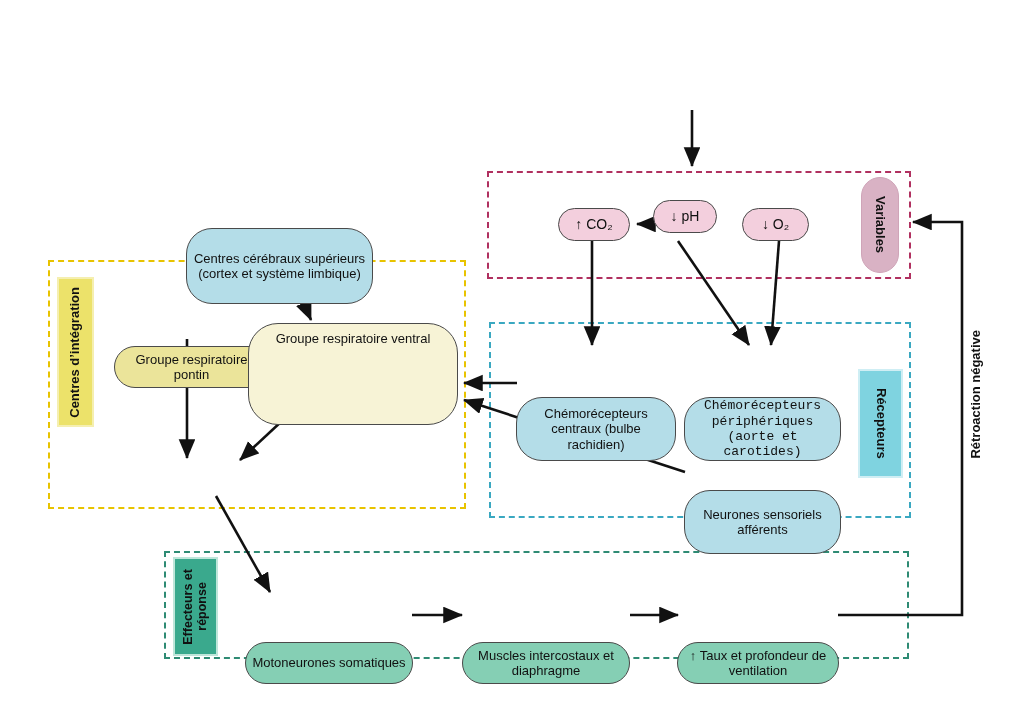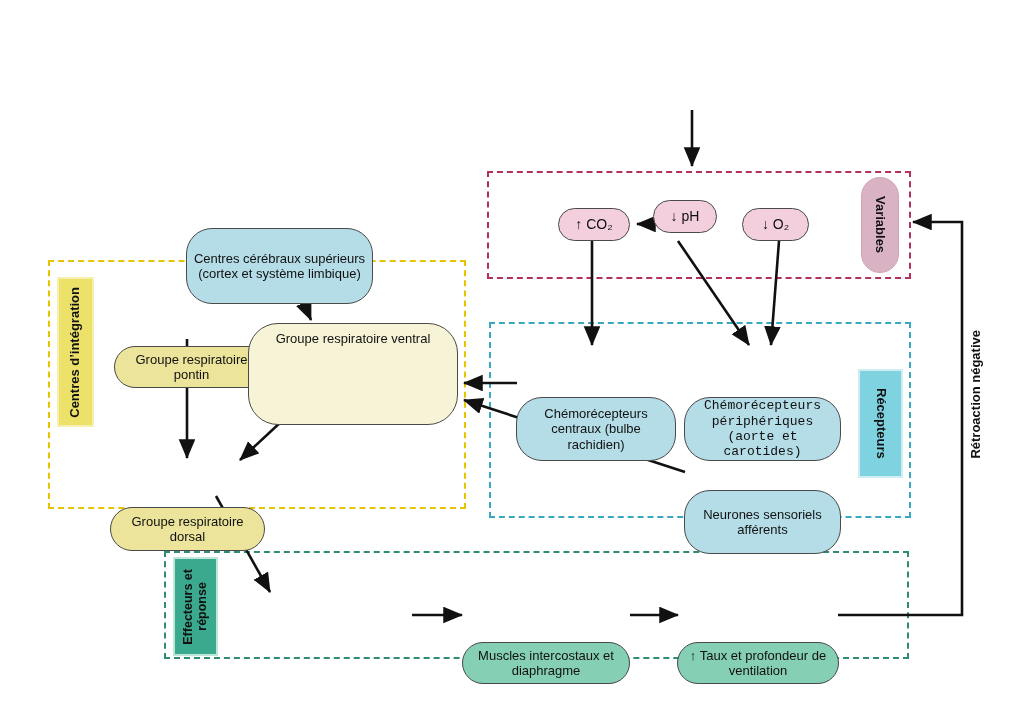--- a/index.html
+++ b/index.html
@@ -145,24 +145,24 @@
 
   <div class="node rr c-yellow fs13" style="left:114px;top:298px;width:155px;height:42px;">
     <span class="txt">Groupe respiratoire pontin</span>
   </div>
 
   <div class="node c-yellow-light fs13" style="left:248px;top:323px;width:210px;height:102px;border-radius:30px;
               align-items:flex-start;padding-top:7px;">
     <span class="txt">Groupe respiratoire ventral</span>
   </div>
 
-  <div class="node rr c-yellow fs13" style="left:110px;top:459px;width:155px;height:44px;">
-    <span class="txt">Groupe respiratoire dorsal</span>
+
+  <div class="node rr c-green fs13" style="left:245px;top:594px;width:168px;height:42px;">
+    <span class="txt">Motoneurones somatiques</span>
   </div>
-
   <div class="node rr c-green fs13" style="left:462px;top:594px;width:168px;height:42px;">
     <span class="txt">Muscles intercostaux et diaphragme</span>
   </div>
   <div class="node rr c-green fs13" style="left:677px;top:594px;width:162px;height:42px;">
     <span class="txt">↑ Taux et profondeur de ventilation</span>
   </div>
 
 </div>
 
 </body></html>

